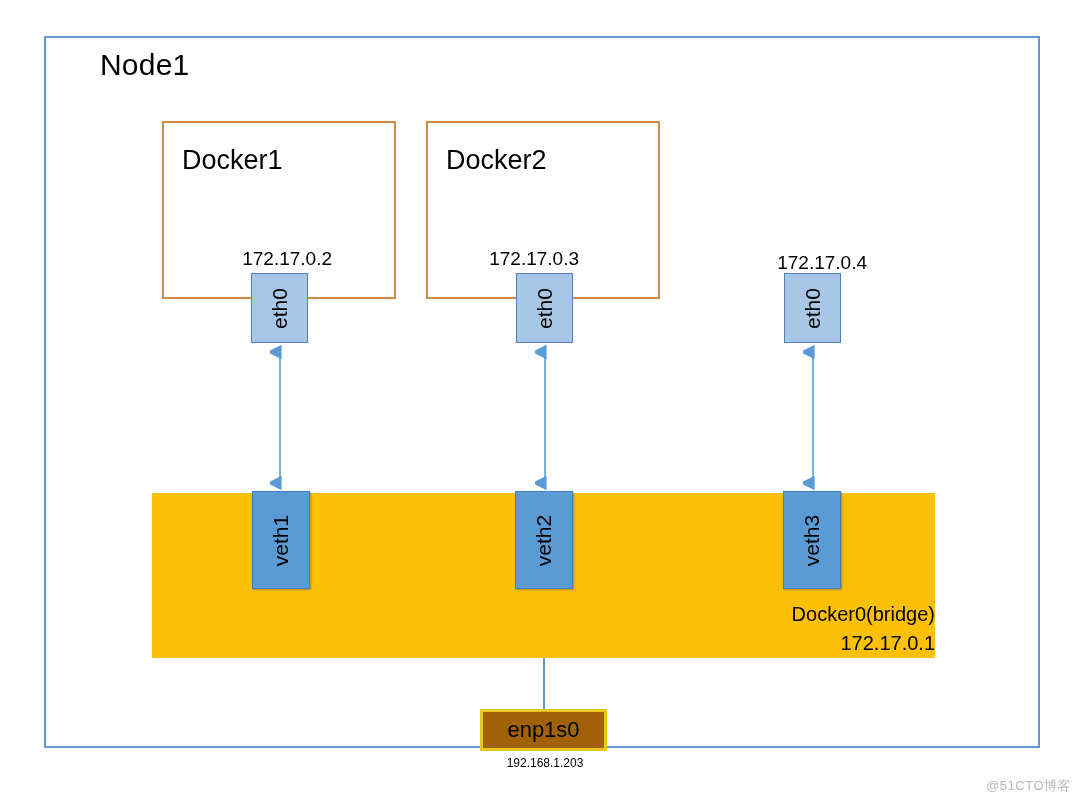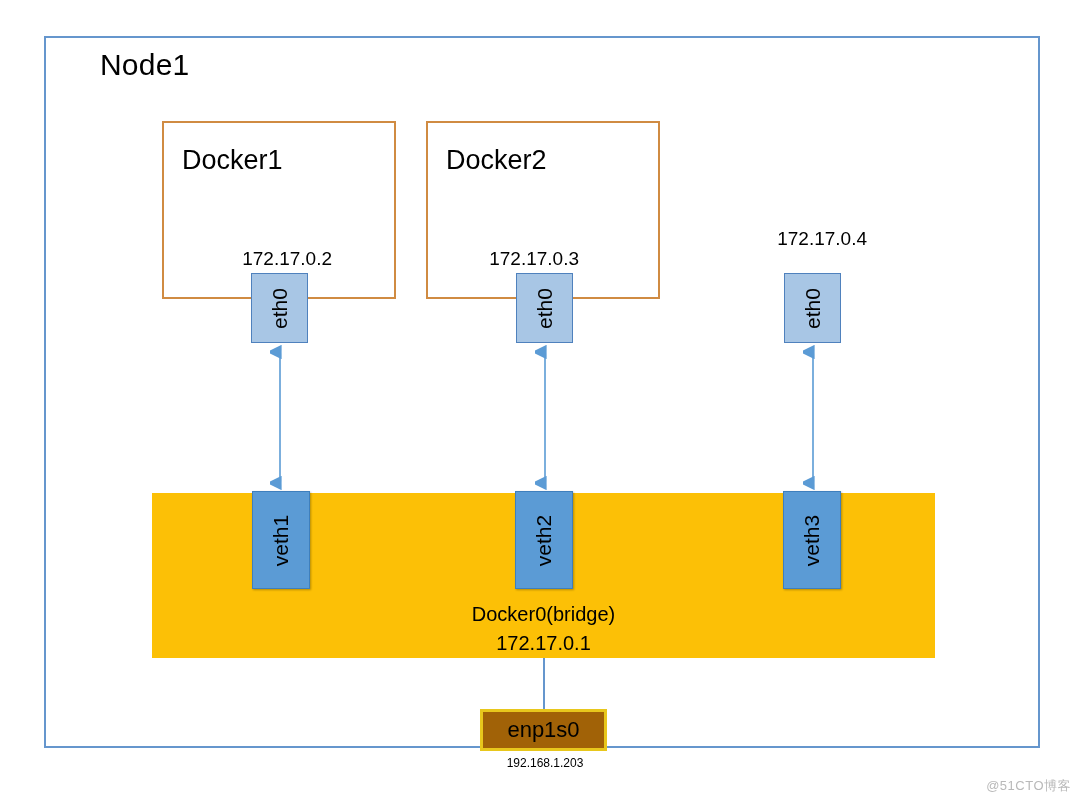--- a/index.html
+++ b/index.html
@@ -65,21 +65,21 @@
   
   .ip-label {
     position: absolute;
     font-size: 19px;
     color: #000000;
     white-space: nowrap;
     text-align: right;
   }
   #ip-label-1 { left: 222px; top: 248px; width: 110px; }
   #ip-label-2 { left: 469px; top: 248px; width: 110px; }
-  #ip-label-3 { left: 757px; top: 228px; width: 110px; }
+  #ip-label-3 { left: 757px; top: 252px; width: 110px; }
 
   
   .eth-box {
     position: absolute;
     top: 273px;
     width: 57px;
     height: 70px;
     background: #a8c6e5;
     border: 1px solid #4f81bd;
     box-sizing: border-box;
@@ -130,21 +130,21 @@
     left: 152px;
     top: 493px;
     width: 783px;
     height: 165px;
     background: #fcc006;
   }
   .bridge-text {
     position: absolute;
     left: 152px;
     width: 783px;
-    text-align: center;
+    text-align: right;
     font-size: 20px;
     color: #000000;
     white-space: nowrap;
   }
   #bridge-name { top: 603px; }
   #bridge-ip   { top: 632px; }
 
   
   .arrow-link {
     position: absolute;

